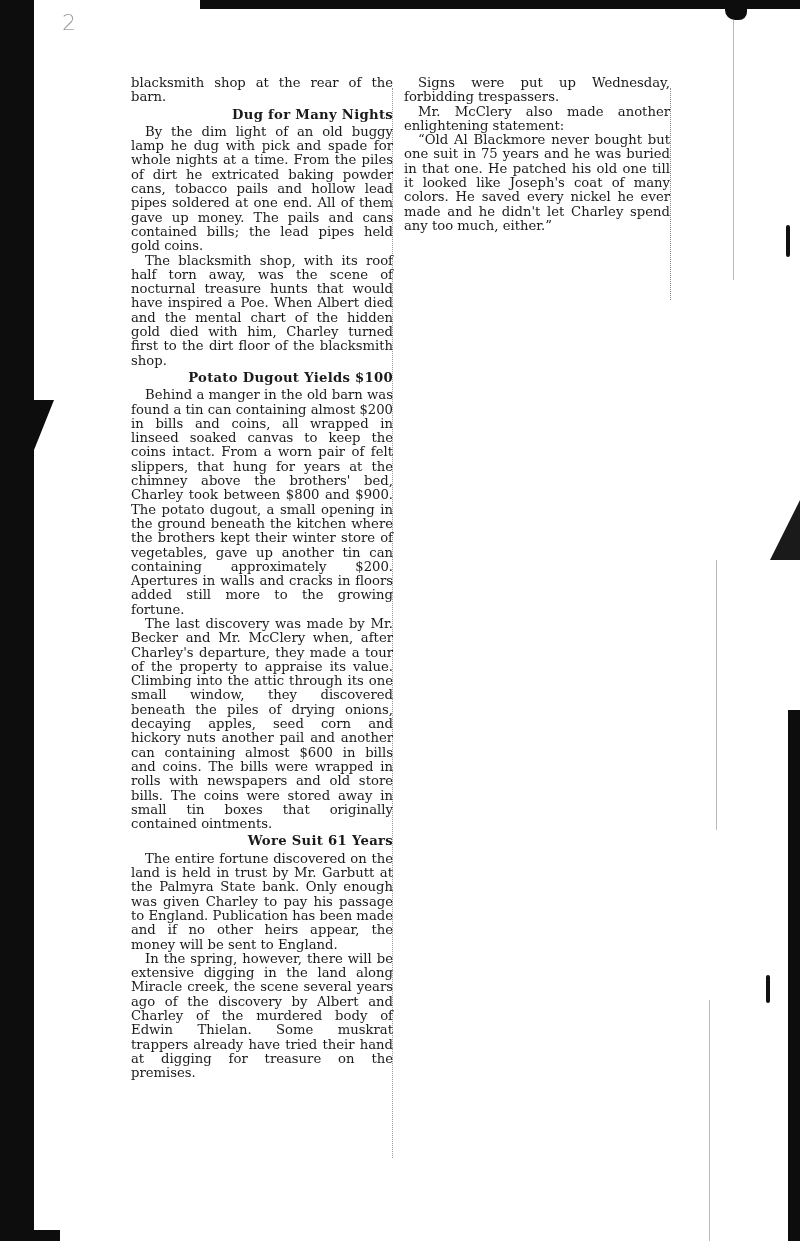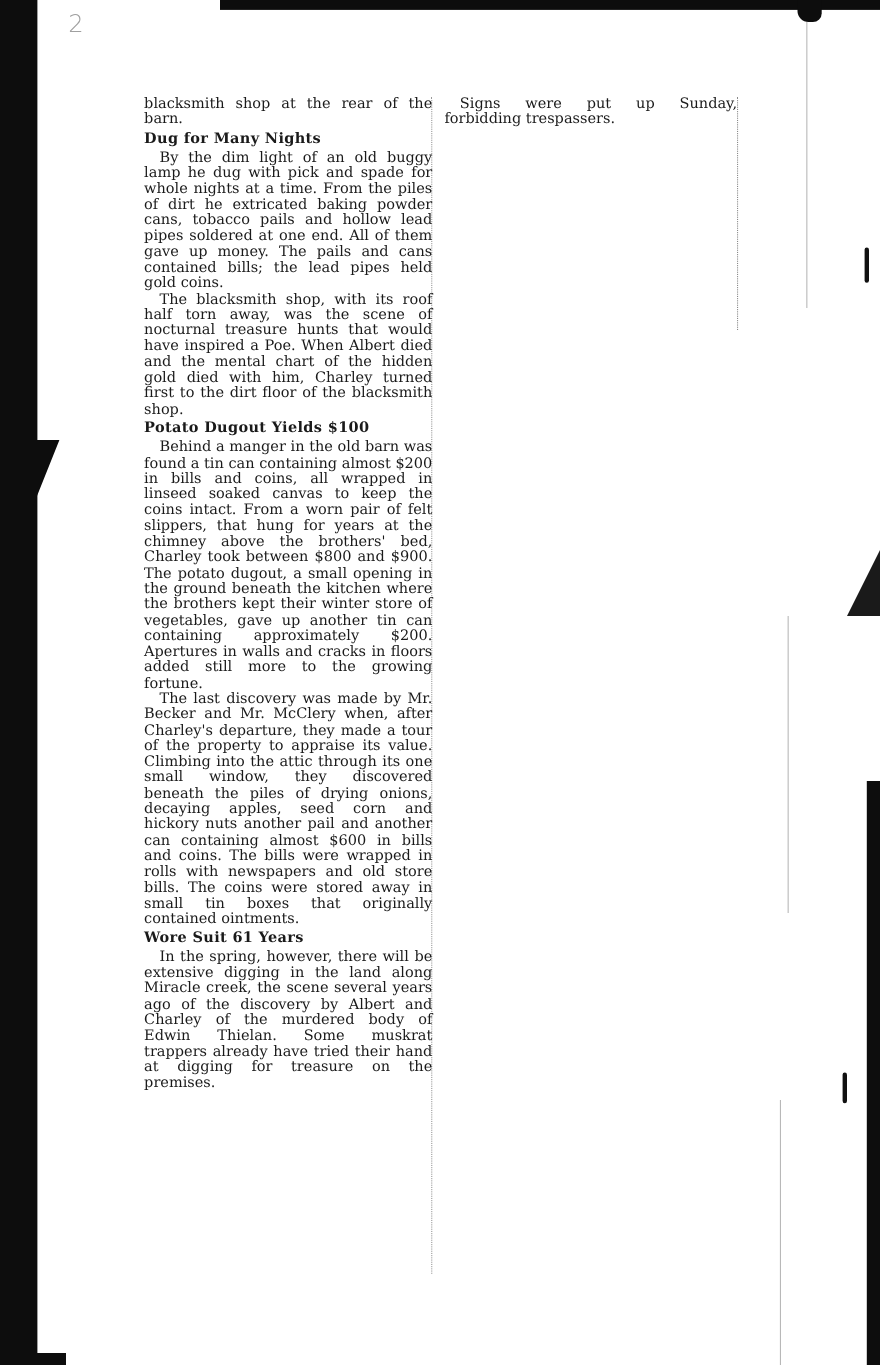--- a/index.html
+++ b/index.html
@@ -43,38 +43,38 @@
   }
   .page-number {
     position: absolute; left: 62px; top: 10px;
     font-family: "DejaVu Sans", sans-serif; font-size: 22px; color: #a0a0a0;
     font-weight: 300;
   }
   .stray-mark {
     position: absolute; width: 4px; background: #111; border-radius: 2px;
   }
   .column {
-    position: absolute; top: 88px;
+    position: absolute; top: 76px;
     font-size: 13.2px; line-height: 14.3px;
     text-align: justify; hyphens: none;
   }
   .col-left { left: 131px; width: 262px; }
   .col-right { left: 404px; width: 266px; }
   .col-rule-left {
     position: absolute; left: 392px; top: 88px; width: 1px; height: 1070px;
     border-left: 1px dotted #999;
   }
   .col-rule-right {
     position: absolute; left: 670px; top: 88px; width: 1px; height: 212px;
     border-left: 1px dotted #888;
   }
   .para { margin: 0; text-indent: 14px; }
   .para.no-indent { text-indent: 0; }
   .subhead {
-    margin: 3px 0 3px 0; text-align: left; font-weight: bold;
+    margin: 3px 0 3px 0; text-align: right; font-weight: bold;
     font-size: 13.2px; letter-spacing: 0.3px;
   }
 </style>
 </head>
 <body>
 
 <div class="scan-edge-left"></div>
 <div class="scan-edge-left-notch"></div>
 <div class="scan-edge-top"></div>
 <div class="scan-edge-top-tab"></div>
@@ -97,18 +97,21 @@
 
   <div class="subhead">Dug for Many Nights</div>
   <p class="para">By the dim light of an old buggy lamp he dug with pick and spade for whole nights at a time. From the piles of dirt he extricated baking powder cans, tobacco pails and hollow lead pipes soldered at one end. All of them gave up money. The pails and cans contained bills; the lead pipes held gold coins.</p>
   <p class="para">The blacksmith shop, with its roof half torn away, was the scene of nocturnal treasure hunts that would have inspired a Poe. When Albert died and the mental chart of the hidden gold died with him, Charley turned first to the dirt floor of the blacksmith shop.</p>
 
   <div class="subhead">Potato Dugout Yields $100</div>
   <p class="para">Behind a manger in the old barn was found a tin can containing almost $200 in bills and coins, all wrapped in linseed soaked canvas to keep the coins intact. From a worn pair of felt slippers, that hung for years at the chimney above the brothers' bed, Charley took between $800 and $900. The potato dugout, a small opening in the ground beneath the kitchen where the brothers kept their winter store of vegetables, gave up another tin can containing approximately $200. Apertures in walls and cracks in floors added still more to the growing fortune.</p>
   <p class="para">The last discovery was made by Mr. Becker and Mr. McClery when, after Charley's departure, they made a tour of the property to appraise its value. Climbing into the attic through its one small window, they discovered beneath the piles of drying onions, decaying apples, seed corn and hickory nuts another pail and another can containing almost $600 in bills and coins. The bills were wrapped in rolls with newspapers and old store bills. The coins were stored away in small tin boxes that originally contained ointments.</p>
 
   <div class="subhead">Wore Suit 61 Years</div>
+  <p class="para">The entire fortune discovered on the land is held in trust by Mr. Garbutt at the Palmyra State bank. Only enough was given Charley to pay his passage to England. Publication has been made and if no other heirs appear, the money will be sent to England.</p>
   <p class="para">In the spring, however, there will be extensive digging in the land along Miracle creek, the scene several years ago of the discovery by Albert and Charley of the murdered body of Edwin Thielan. Some muskrat trappers already have tried their hand at digging for treasure on the premises.</p>
 </div>
 
 <div class="column col-right">
-  <p class="para">Signs were put up Sunday, forbidding trespassers.</p>
+  <p class="para">Signs were put up Wednesday, forbidding trespassers.</p>
+  <p class="para">Mr. McClery also made another enlightening statement:</p>
+  <p class="para">“Old Al Blackmore never bought but one suit in 75 years and he was buried in that one. He patched his old one till it looked like Joseph's coat of many colors. He saved every nickel he ever made and he didn't let Charley spend any too much, either.”</p>
 </div>
 
 </body></html>

